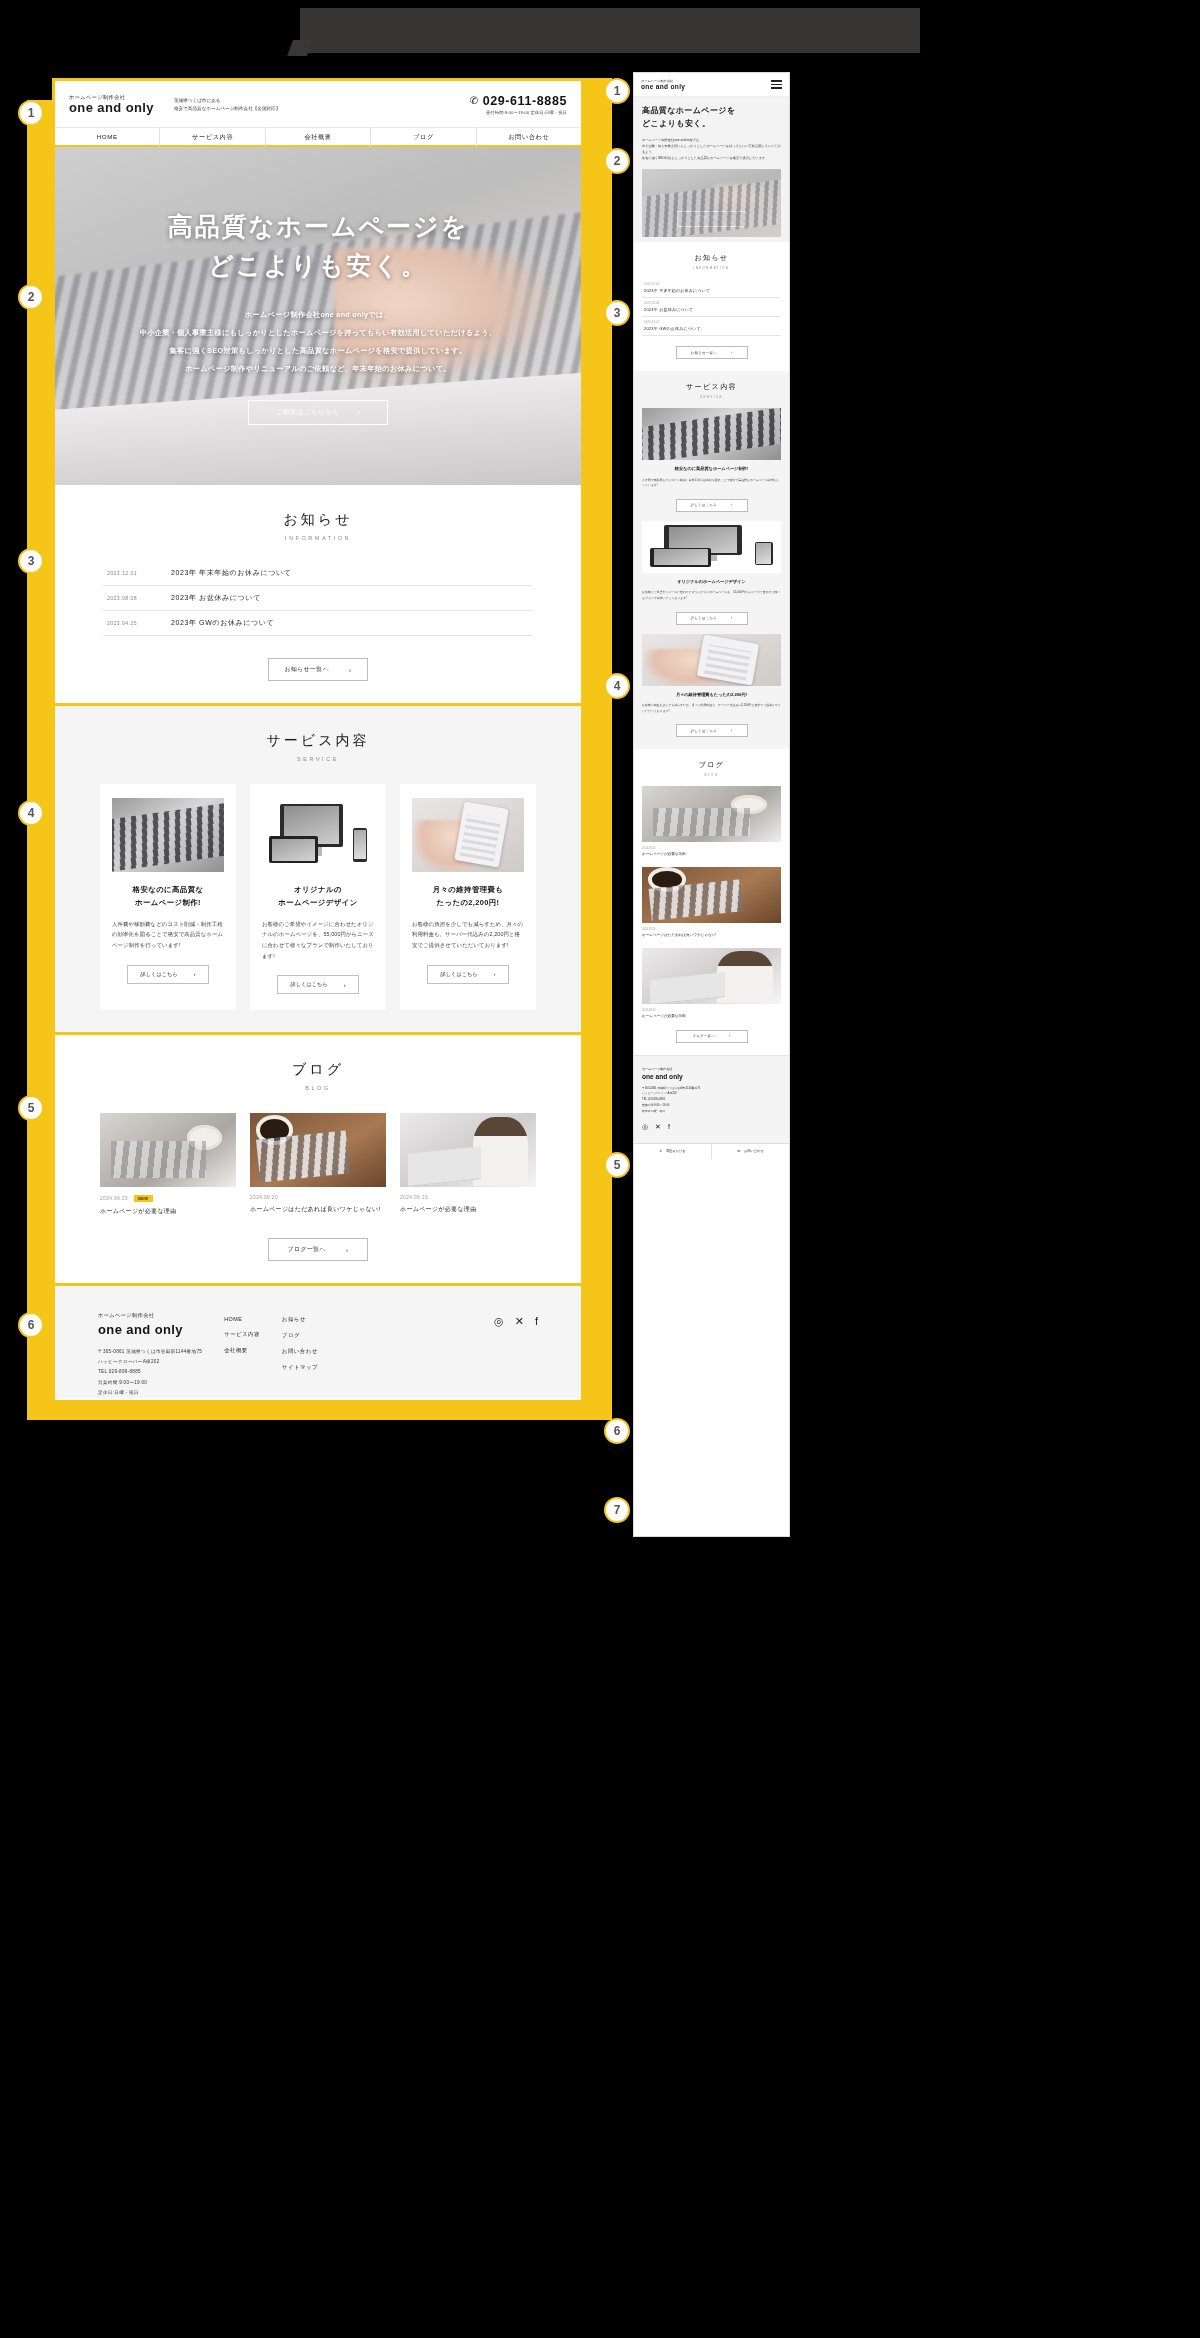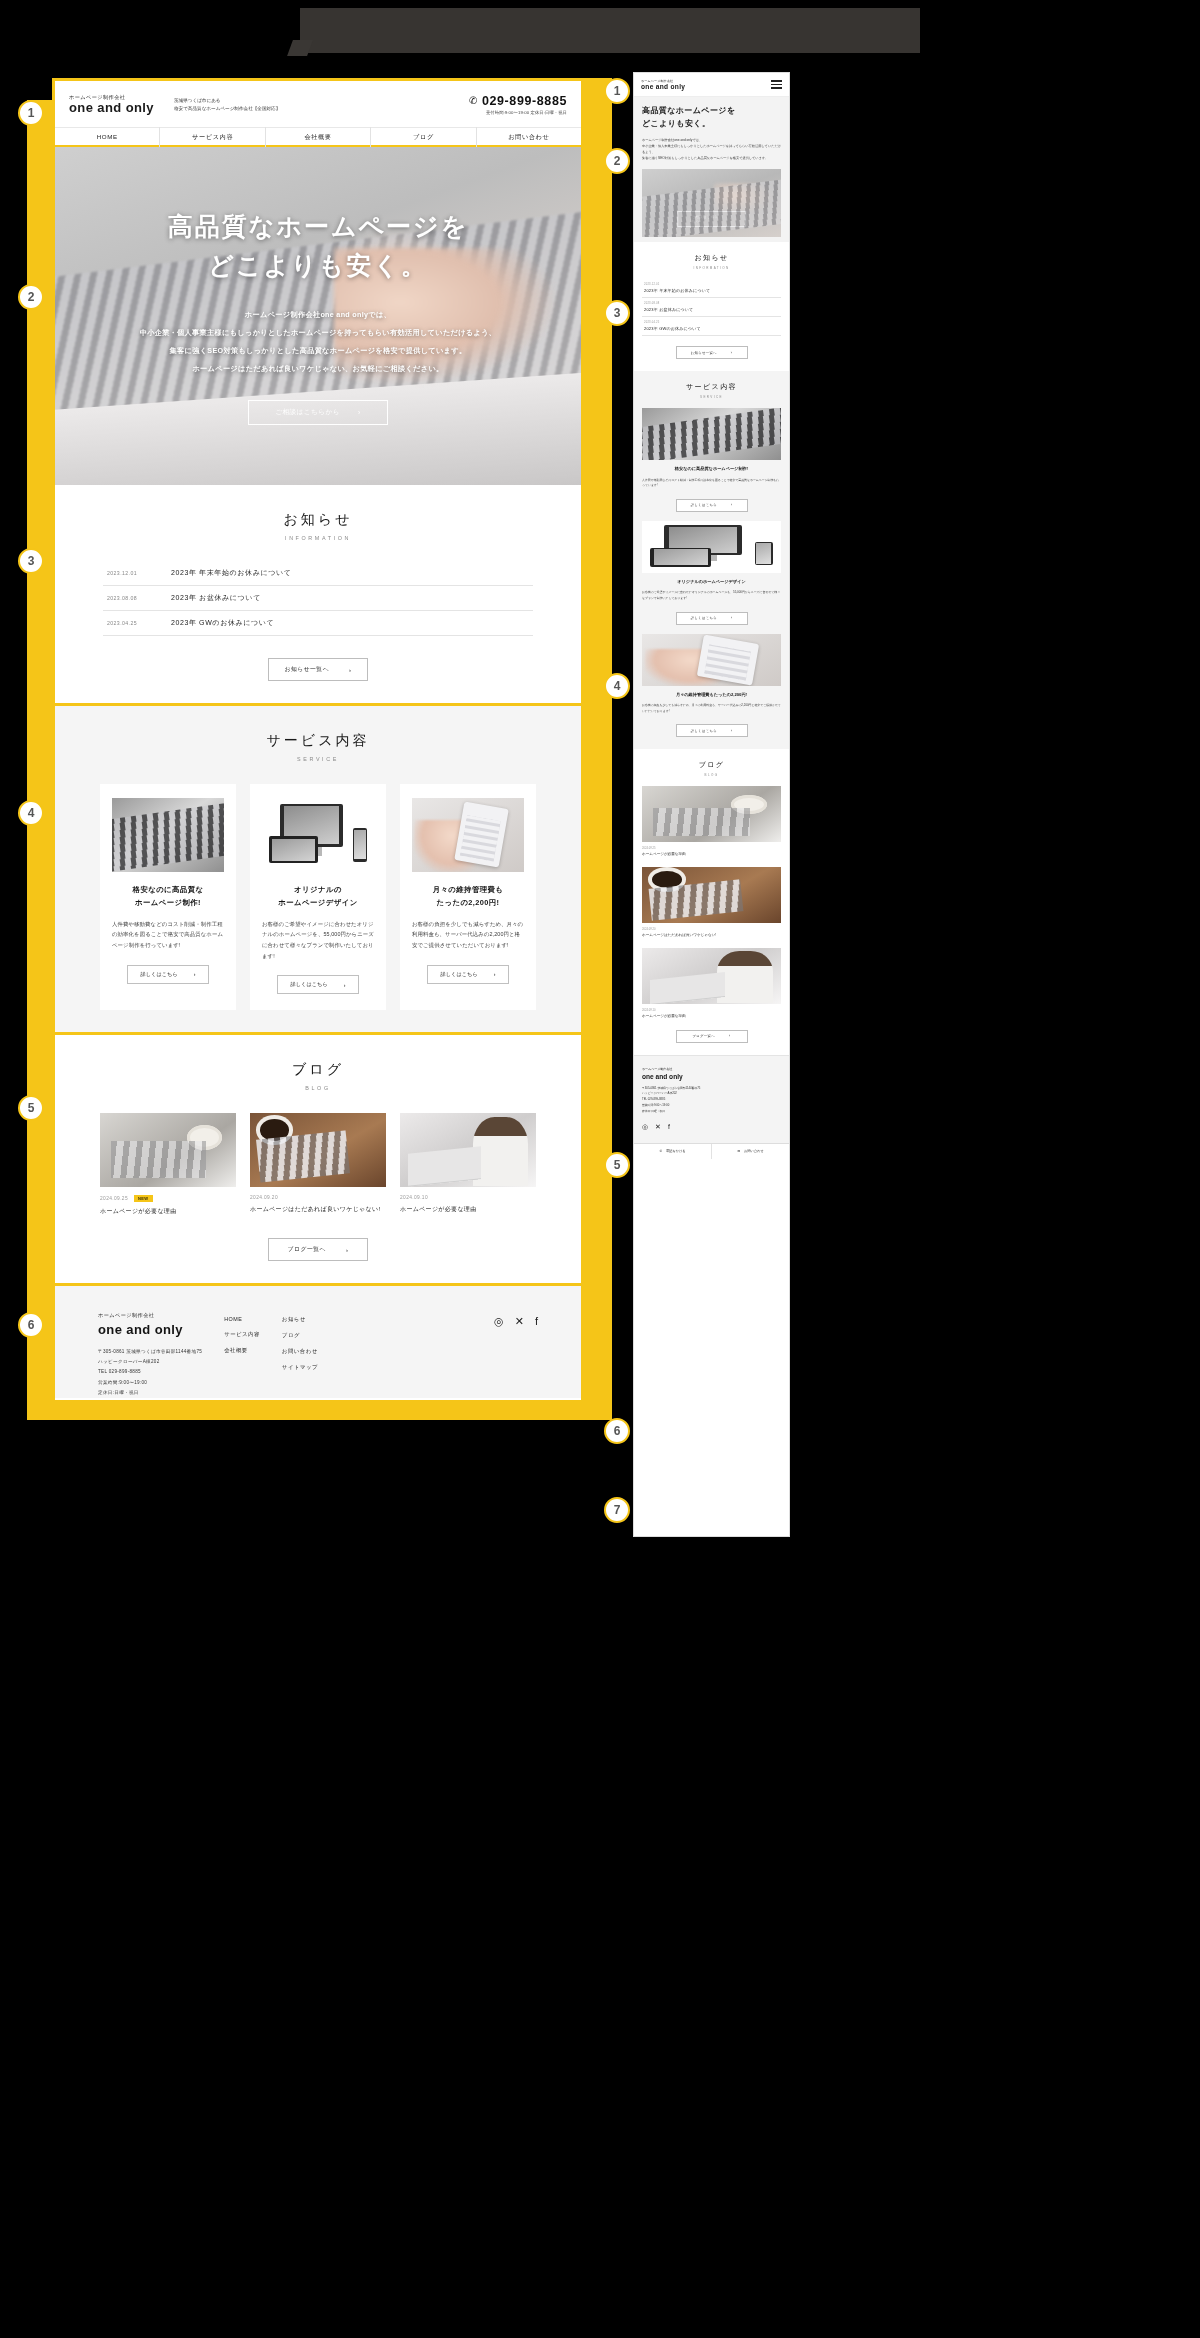--- a/index.html
+++ b/index.html
@@ -285,21 +285,21 @@
           <div class="logo-main">one and only</div>
         </div>
         <div class="tagline">
           <div>茨城県つくば市にある</div>
           <div>格安で高品質なホームページ制作会社【全国対応】</div>
         </div>
       </div>
       <div class="d-phone">
         <div class="num">
           <span class="ph-ico">✆</span>
-          <span>029-899-8885</span>
+          <span>029-611-8885</span>
         </div>
         <div class="hrs">受付時間:9:00〜19:00  定休日:日曜・祝日</div>
       </div>
     </div>
 
     <div class="d-nav">
       <div class="item">HOME</div>
       <div class="item">サービス内容</div>
       <div class="item">会社概要</div>
       <div class="item">ブログ</div>
@@ -313,21 +313,21 @@
       <div class="hand"></div>
       <div class="hero-inner">
         <h1>
           <span>高品質なホームページを</span><br>
           <span>どこよりも安く。</span>
         </h1>
         <div class="lead">
           <div>ホームページ制作会社one and onlyでは、</div>
           <div>中小企業・個人事業主様にもしっかりとしたホームページを持ってもらい有効活用していただけるよう、</div>
           <div>集客に強くSEO対策もしっかりとした高品質なホームページを格安で提供しています。</div>
-          <div>ホームページはただあれば良いワケじゃない、お気軽にご相談ください。</div>
+          <div>ホームページ制作やリニューアルのご依頼など、年末年始のお休みについて。</div>
         </div>
         <div class="hero-btn">
           <span>ご相談はこちらから</span>
           <span class="chev">›</span>
         </div>
       </div>
     </div>
 
     <div class="sec">
       <div class="sec-ttl">お知らせ</div>

